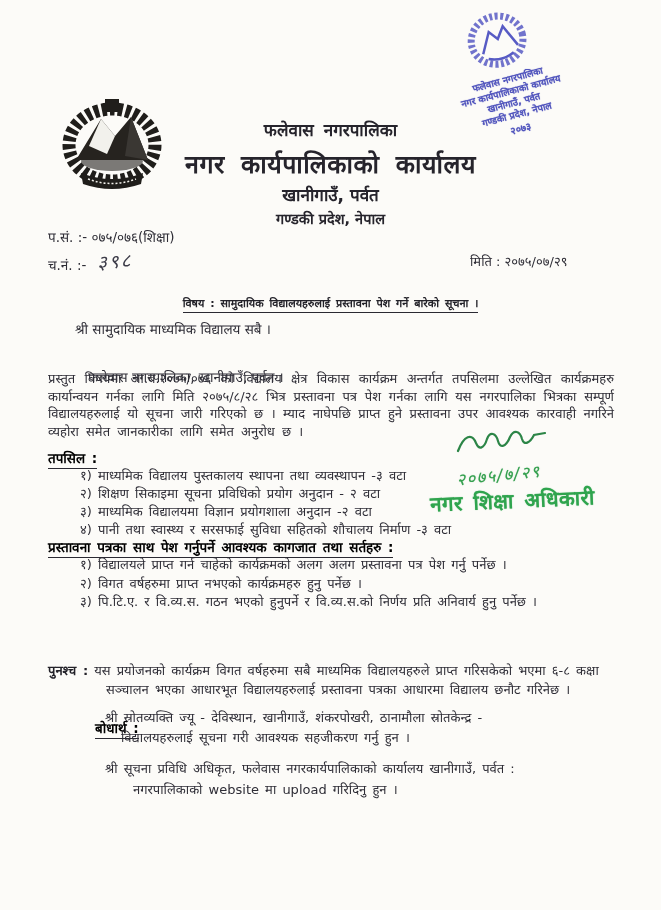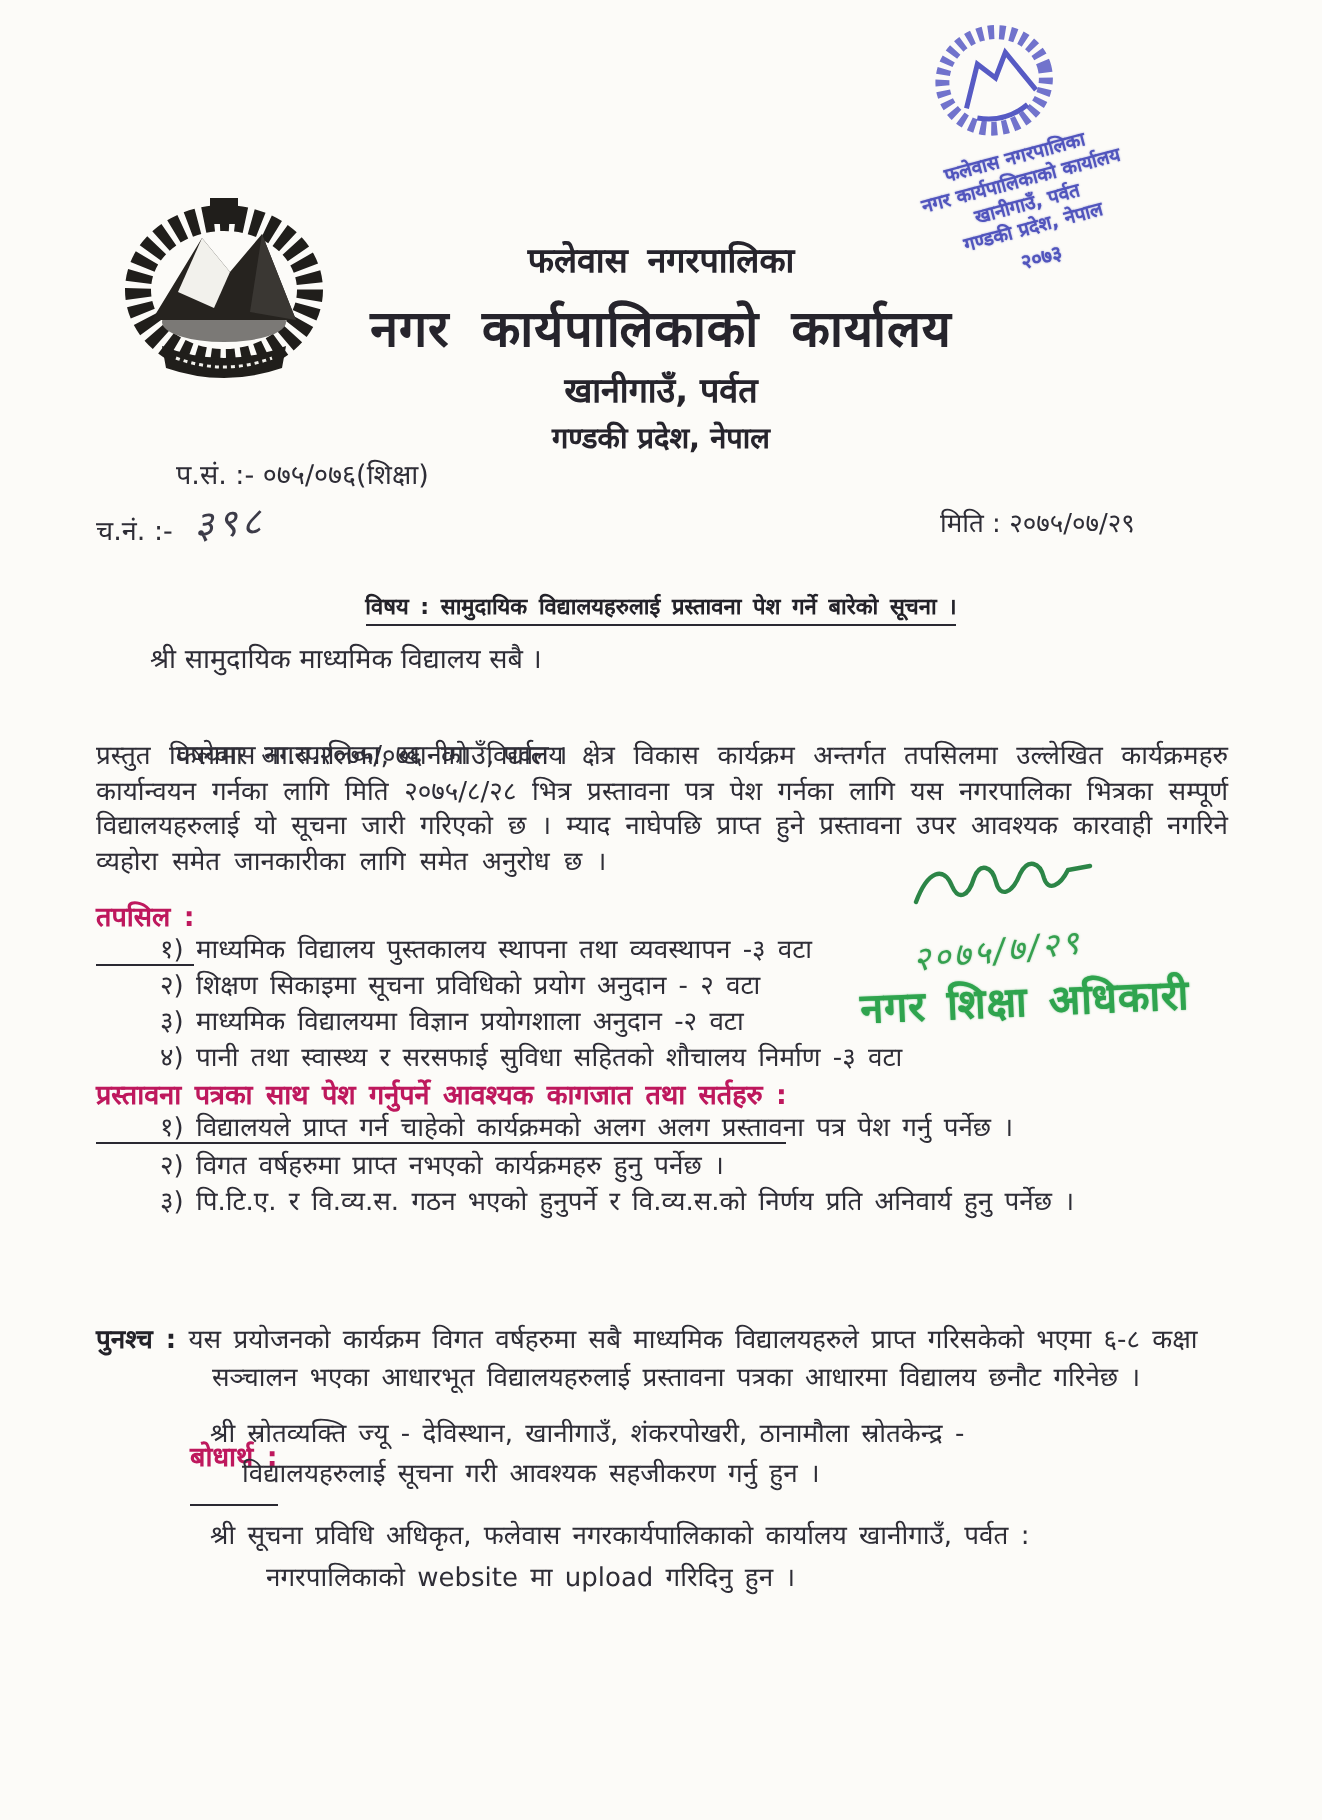--- a/index.html
+++ b/index.html
@@ -24,21 +24,21 @@
   
   .seal{
     left:420px;top:10px;width:172px;
     transform:rotate(-15deg);transform-origin:center;
     text-align:center;color:#4347b8;
     opacity:.92;
   }
   .seal .s-line{font-size:9.5px;font-weight:bold;line-height:12px;text-shadow:0 0 1px rgba(67,71,184,.55);}
   .seal .s-year{font-size:10px;font-weight:bold;margin-top:1px;text-shadow:0 0 1px rgba(67,71,184,.55);}
   
-  .ref-no{left:48px;top:228px;font-size:13.5px;margin-left:40px;}
+  .ref-no{left:48px;top:228px;font-size:13.5px;}
   .dispatch{left:48px;top:250px;font-size:13.5px;}
   .dispatch-no{
     display:inline-block;font-size:19px;font-style:italic;color:#3c3b48;
     transform:rotate(-4deg) translateY(-2px);letter-spacing:2px;margin-left:6px;
   }
   .date-line{left:470px;top:252px;font-size:13px;}
   
   .subject-wrap{left:0;right:0;top:292px;text-align:center;}
   .subject{
     display:inline-block;font-size:11px;font-weight:bold;color:#232229;
@@ -47,22 +47,22 @@
   
   .addr1{left:75px;top:320px;font-size:13.5px;}
   .addr2{left:88px;top:342px;font-size:13.5px;margin-top:26px;}
   
   .body-par{
     left:48px;top:370px;width:566px;
     font-size:13px;line-height:17.5px;text-align:justify;word-spacing:3px;
   }
   
   .sec-head{
-    font-size:13.5px;font-weight:bold;color:#be185d;
-    border-bottom:1.5px solid #2a2932;padding-bottom:15px;display:inline-block;word-spacing:2px;
+    font-size:13.5px;font-weight:bold;color:#000000;
+    border-bottom:1.5px solid #2a2932;padding-bottom:1px;display:inline-block;word-spacing:2px;
   }
   .tapasil-head{left:48px;top:448px;}
   .req-head{left:48px;top:537px;}
   .cc-head{left:48px;top:718px;margin-left:47px;}
   
   .list{font-size:13px;line-height:18px;word-spacing:2px;}
   .tapasil-list{left:80px;top:467px;width:430px;}
   .req-list{left:80px;top:556px;width:492px;}
   .req-list .li{margin:0 0 0.5px 0;}
   .req-list .li4{padding-left:0;}

